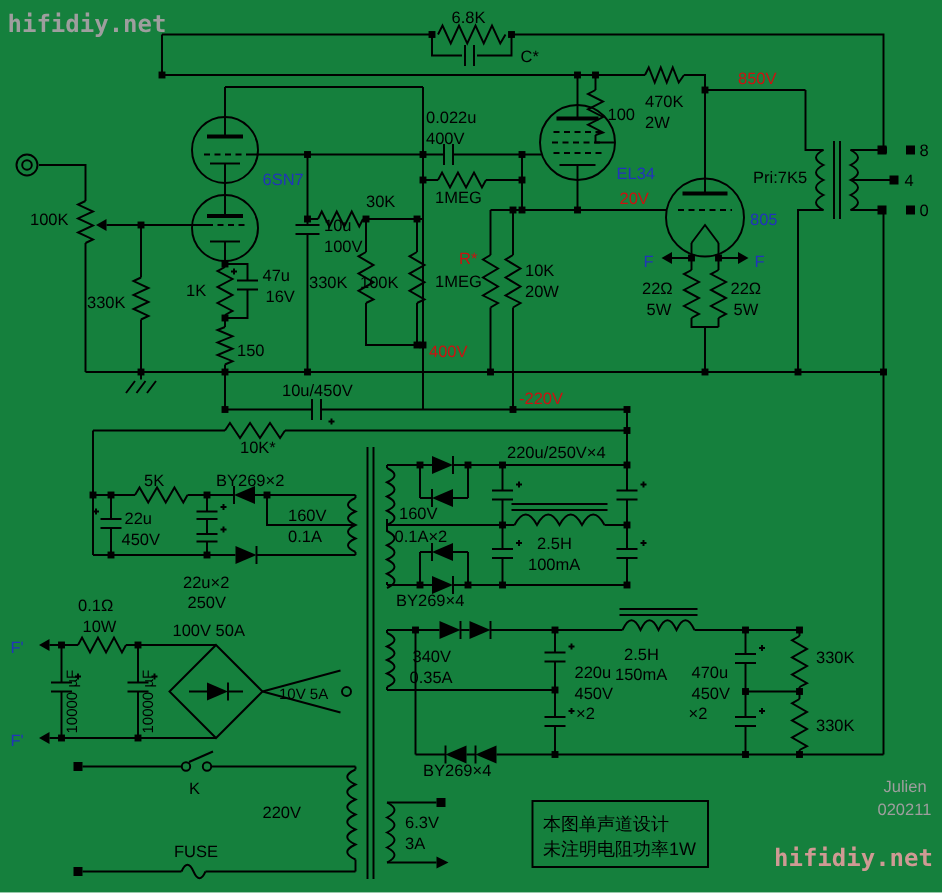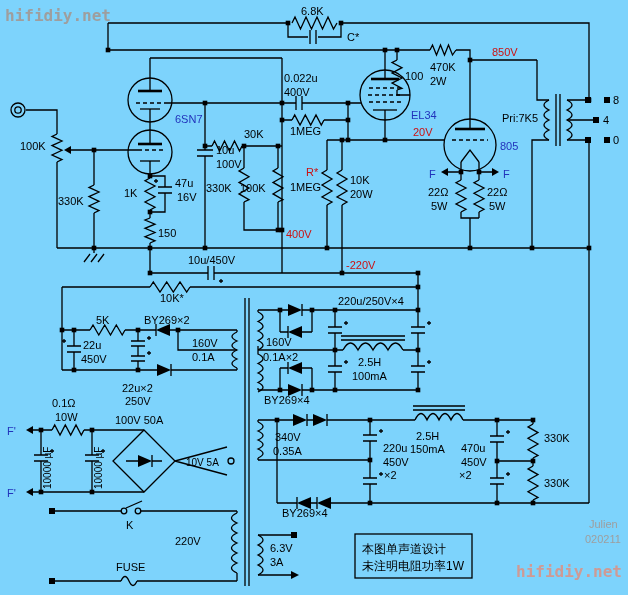--- a/index.html
+++ b/index.html
@@ -1,16 +1,16 @@
 <!DOCTYPE html>
 <html style="--wire: #000000; --voltage: #cc1111; --tube: #2233bb; --gray: #9e9e9e; --pink: #cf9a94;"><head>
 <meta charset="utf-8">
 <style>
   html,body{margin:0;padding:0;background:#fff;}
-  #stage{position:relative;width:628px;height:595px;background:#7dd3fc;overflow:hidden;}
+  #stage{position:relative;width:628px;height:595px;background:#15803d;overflow:hidden;}
   svg{display:block;}
   .w{stroke:var(--wire);stroke-width:1.3;fill:none;}
   .w2{stroke:var(--wire);stroke-width:2.6;fill:none;}
   .dash{stroke:var(--wire);stroke-width:1.3;fill:none;stroke-dasharray:4,3;}
   .j{fill:var(--wire);}
   .sym{stroke:var(--wire);stroke-width:1.3;fill:none;}
   .fil{fill:var(--wire);stroke:none;}
   text{font-family:"Liberation Sans",sans-serif;font-size:11px;}
   .tk{fill:var(--wire);}
   .tr{fill:var(--voltage);}

